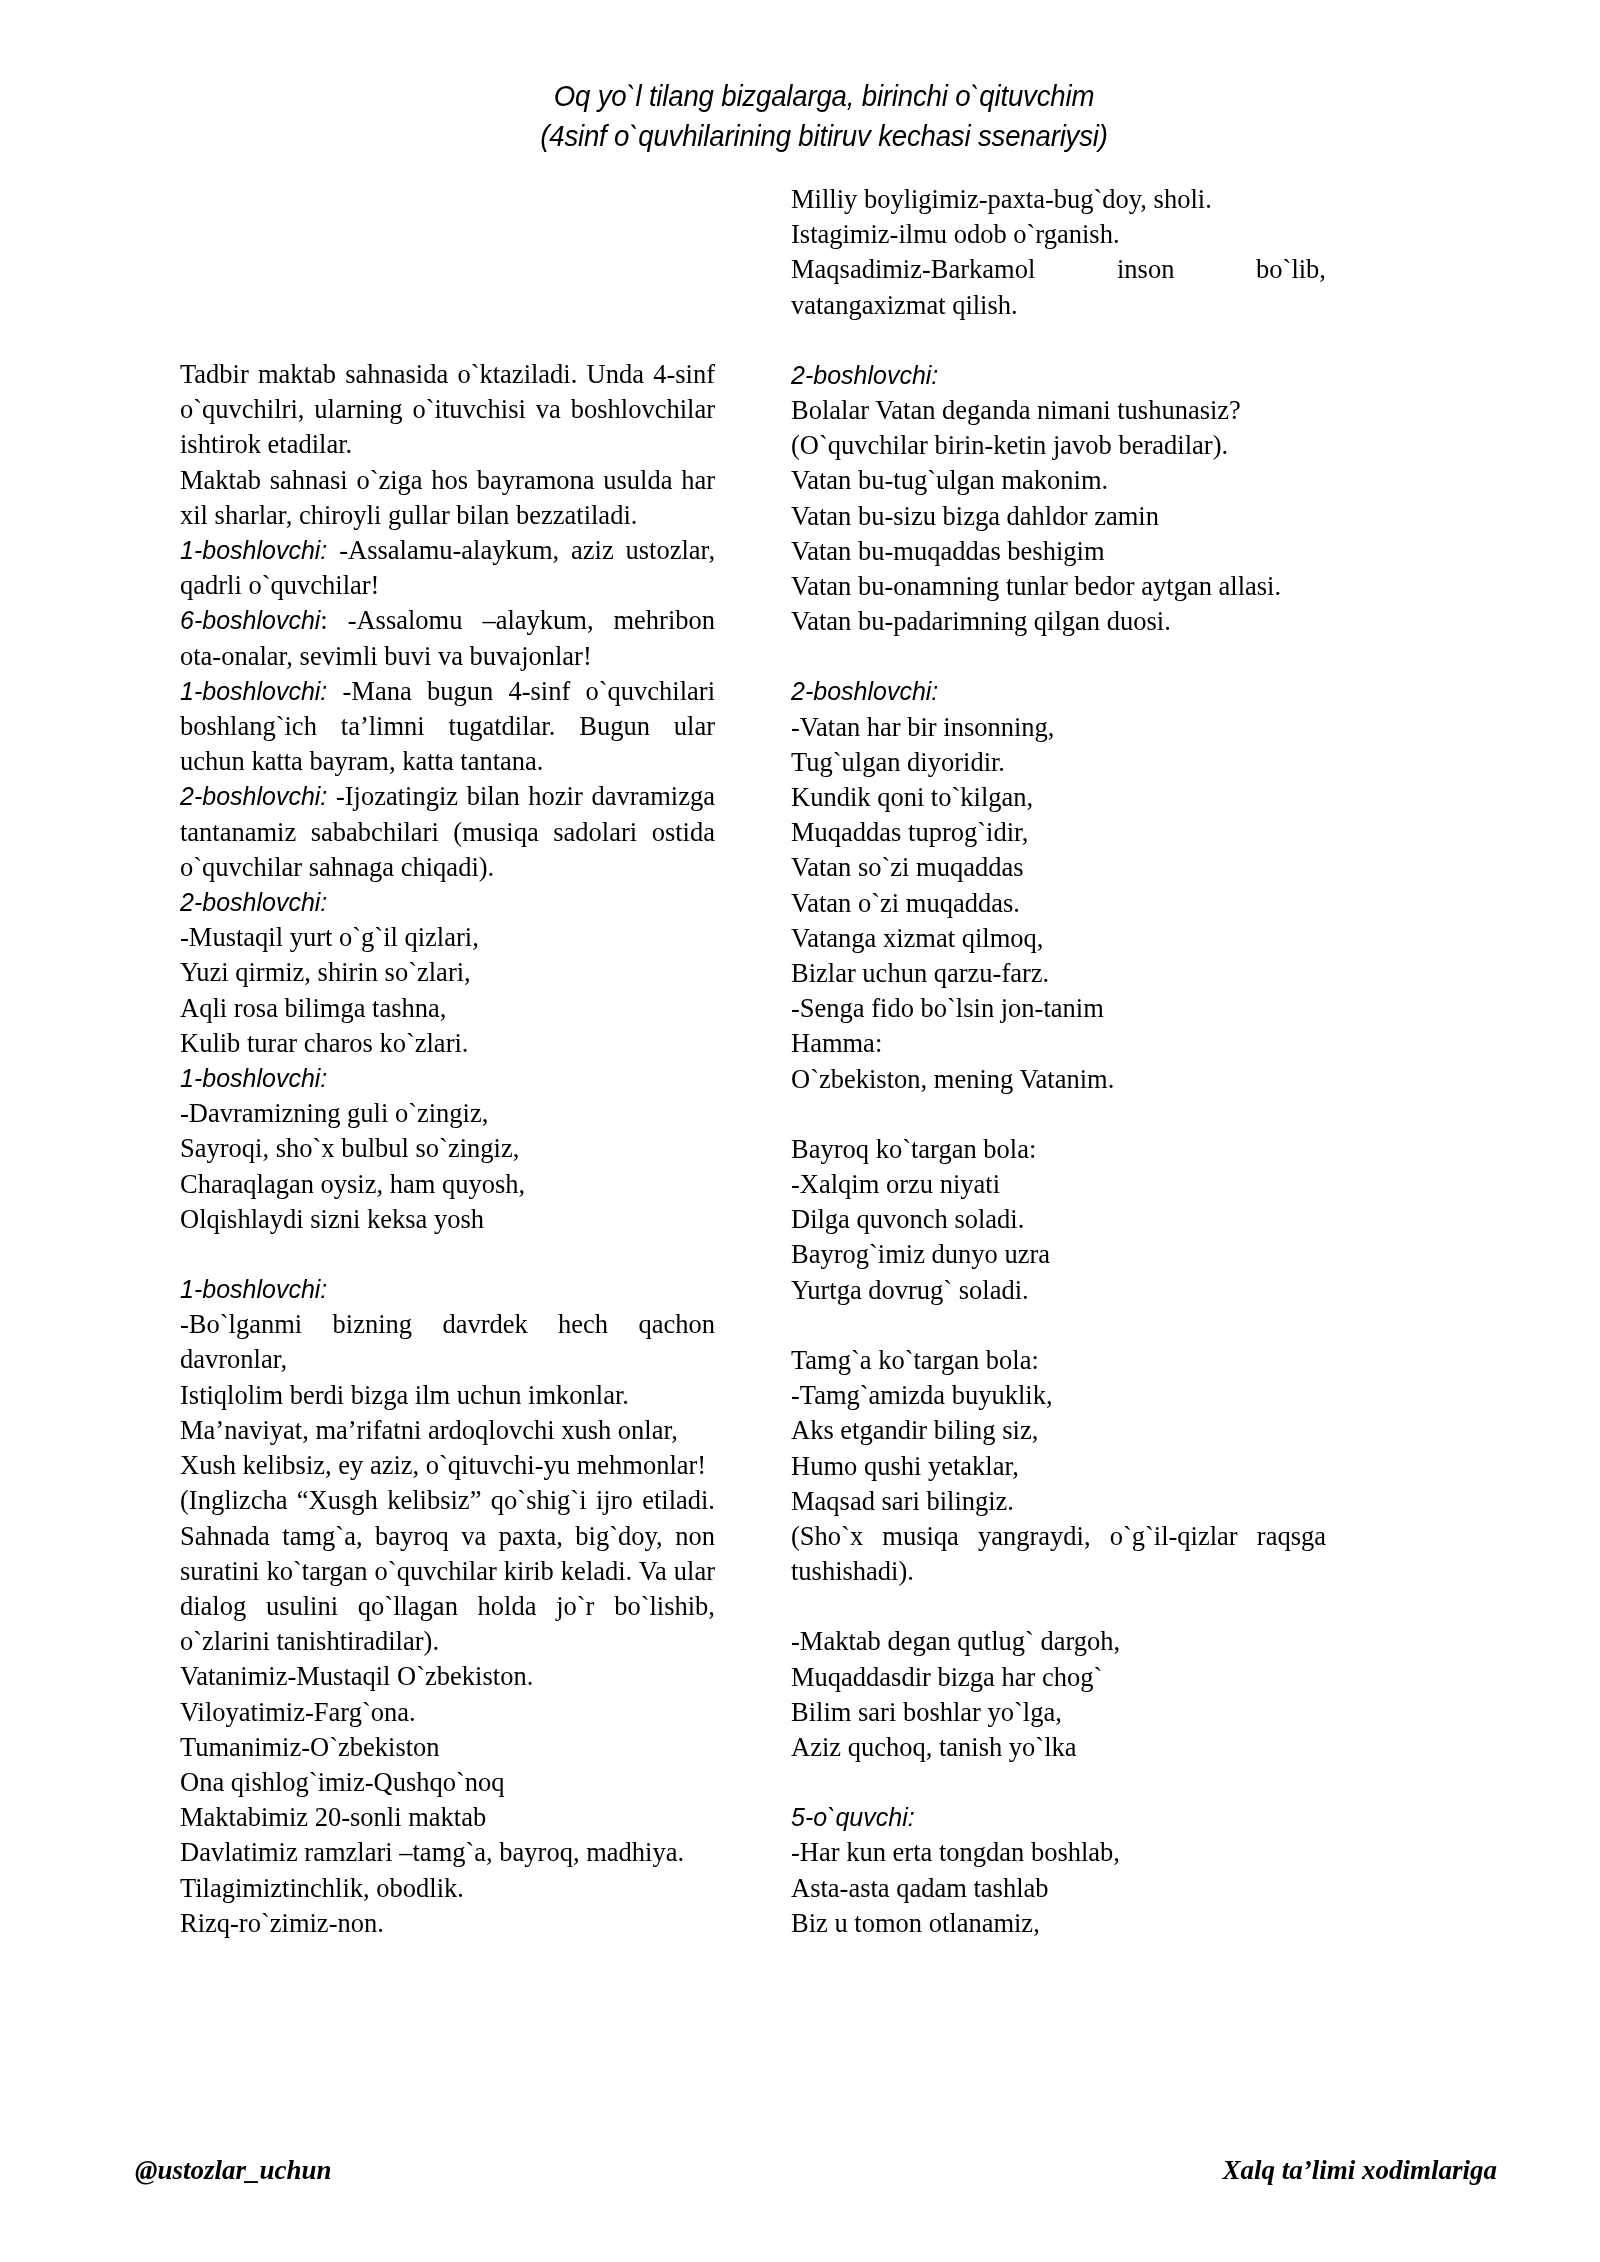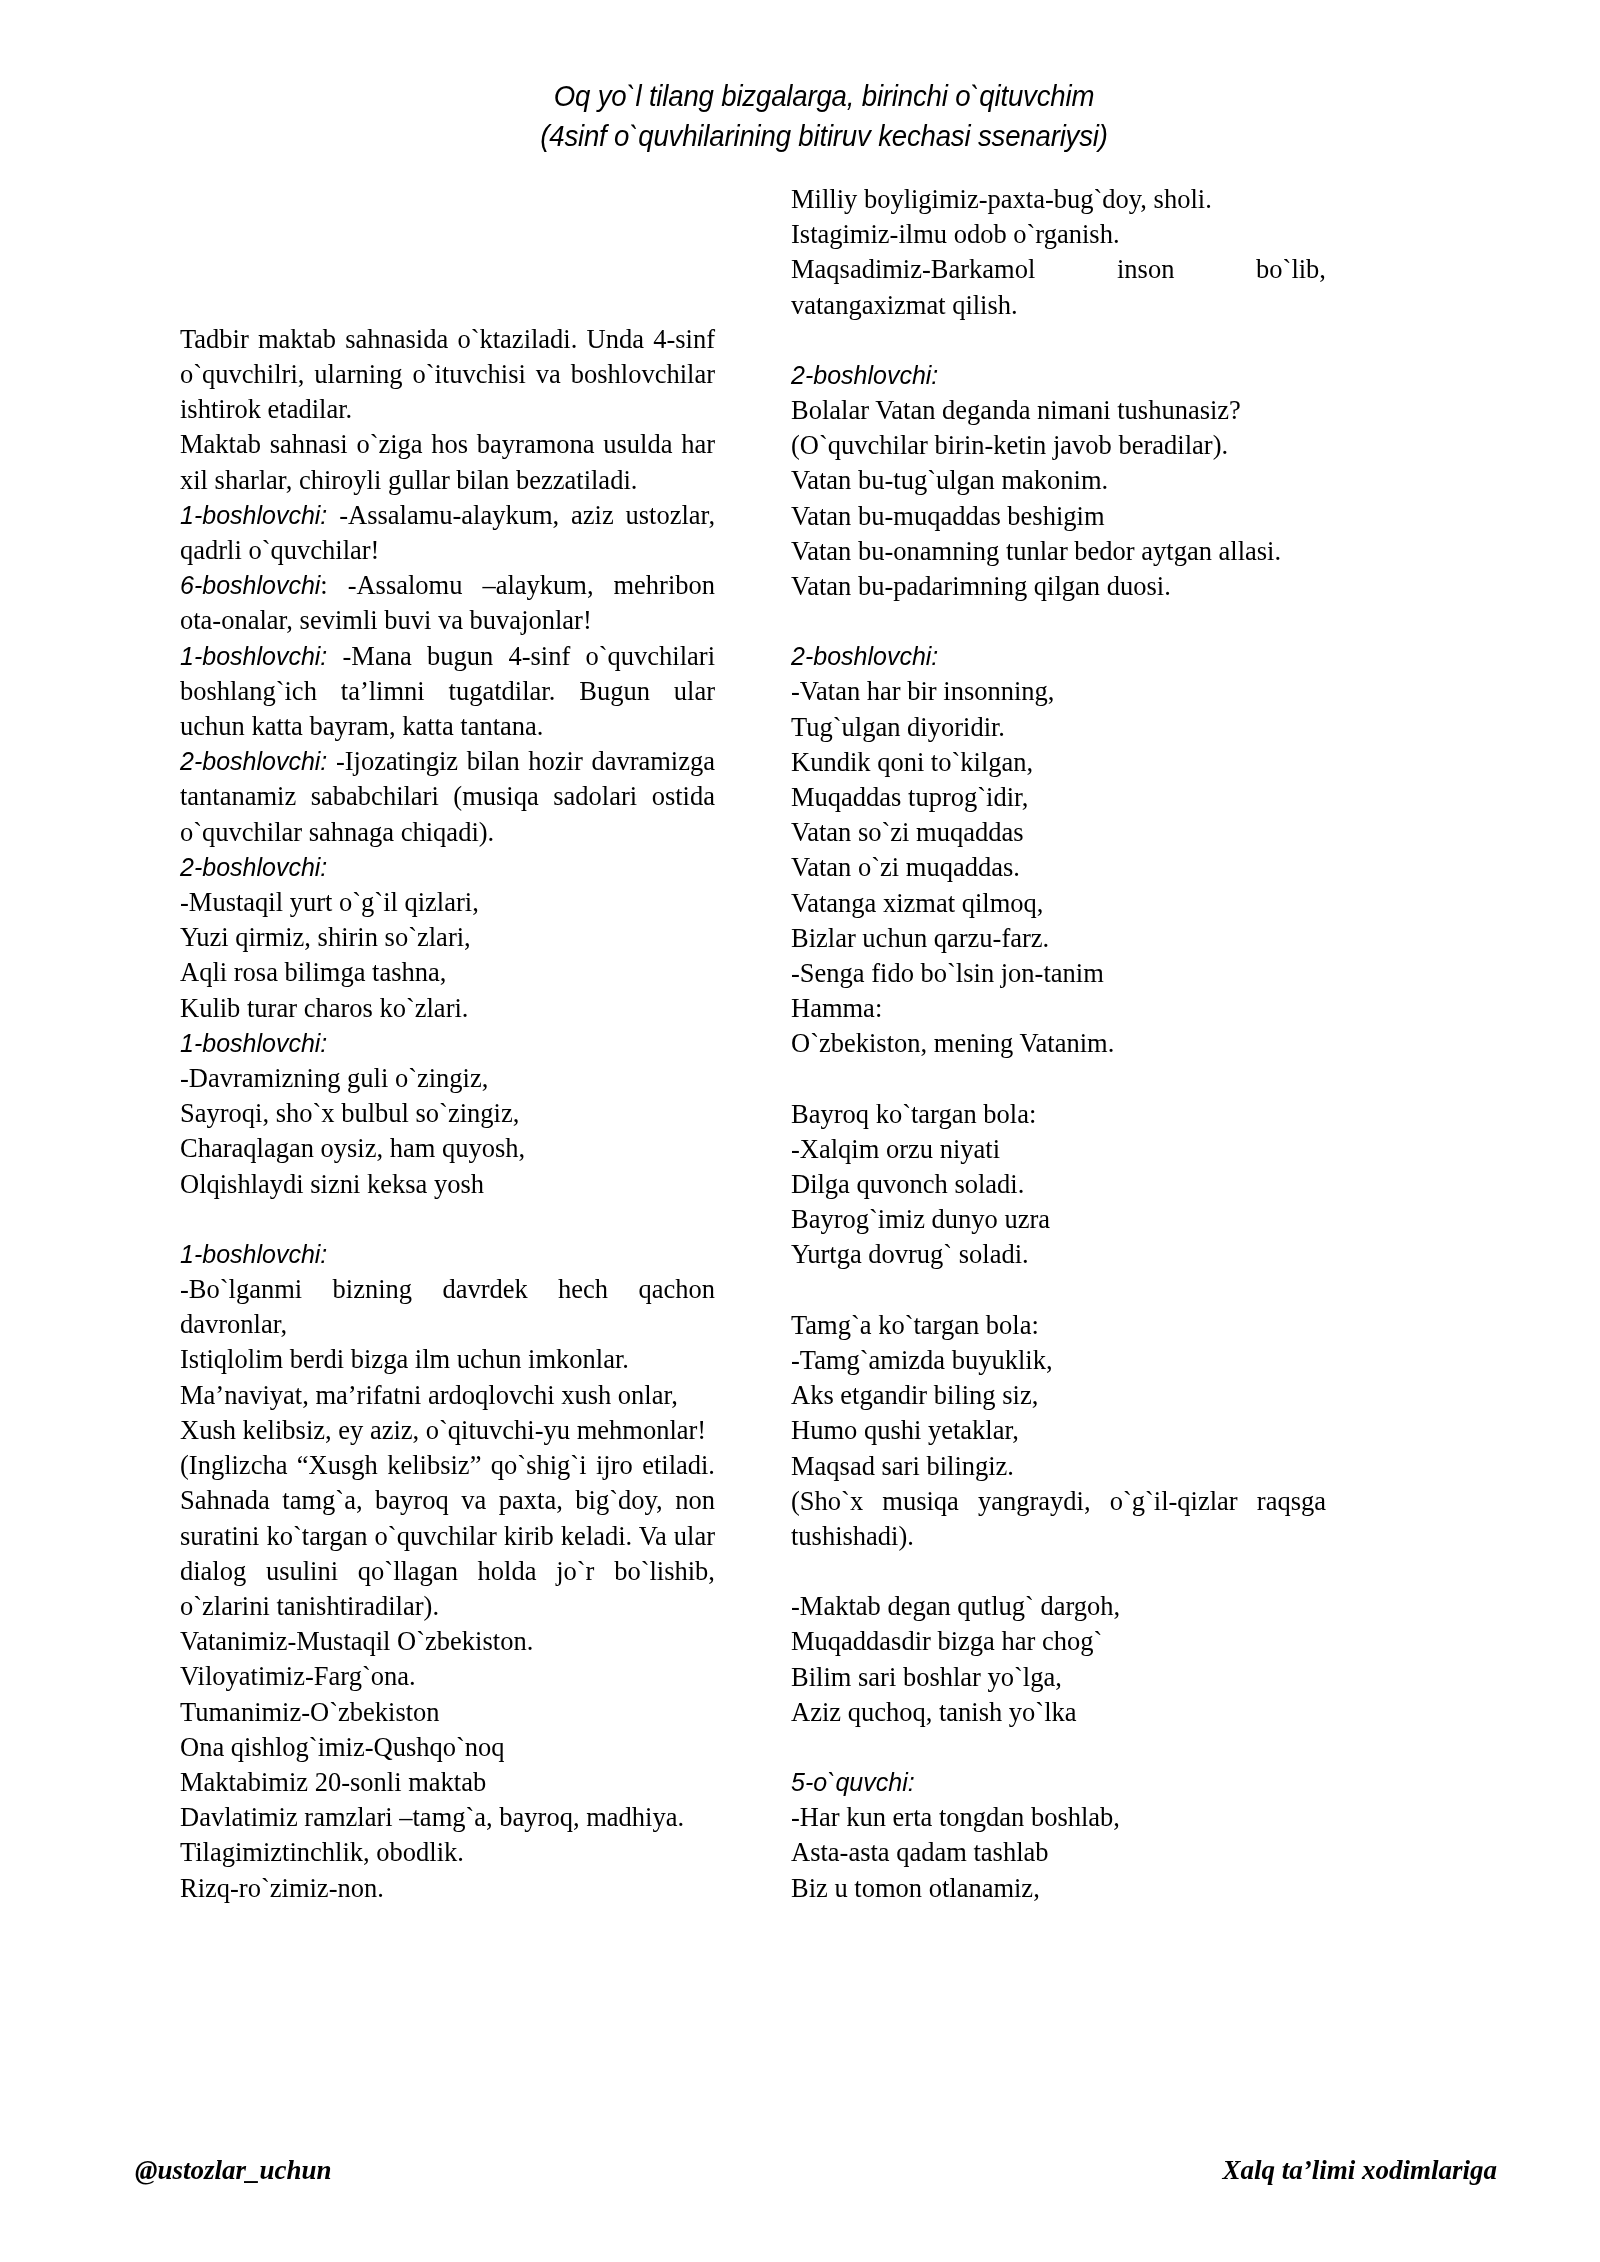--- a/index.html
+++ b/index.html
@@ -151,20 +151,21 @@
       <div class="line">Milliy boyligimiz-paxta-bug`doy, sholi.</div>
       <div class="line">Istagimiz-ilmu odob o`rganish.</div>
       <p class="para">Maqsadimiz-Barkamol inson bo`lib, vatangaxizmat qilish.</p>
 
       <div class="gap"></div>
 
       <div class="line"><span class="speaker">2-boshlovchi:</span></div>
       <div class="line">Bolalar Vatan deganda nimani tushunasiz?</div>
       <div class="line">(O`quvchilar birin-ketin javob beradilar).</div>
       <div class="line">Vatan bu-tug`ulgan makonim.</div>
+      <div class="line">Vatan bu-sizu bizga dahldor zamin</div>
       <div class="line">Vatan bu-muqaddas beshigim</div>
       <p class="para">Vatan bu-onamning tunlar bedor aytgan allasi.</p>
       <div class="line">Vatan bu-padarimning qilgan duosi.</div>
 
       <div class="gap"></div>
 
       <div class="line"><span class="speaker">2-boshlovchi:</span></div>
       <div class="line">-Vatan har bir insonning,</div>
       <div class="line">Tug`ulgan diyoridir.</div>
       <div class="line">Kundik qoni to`kilgan,</div>

